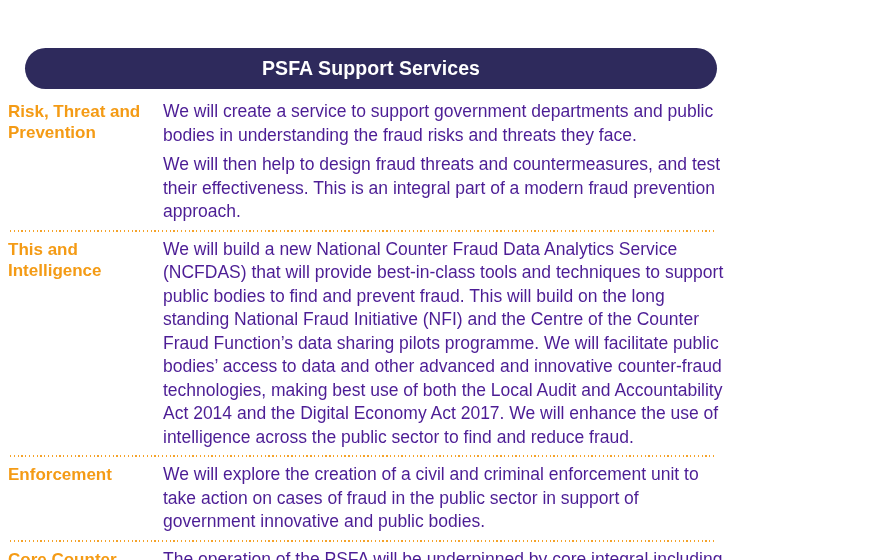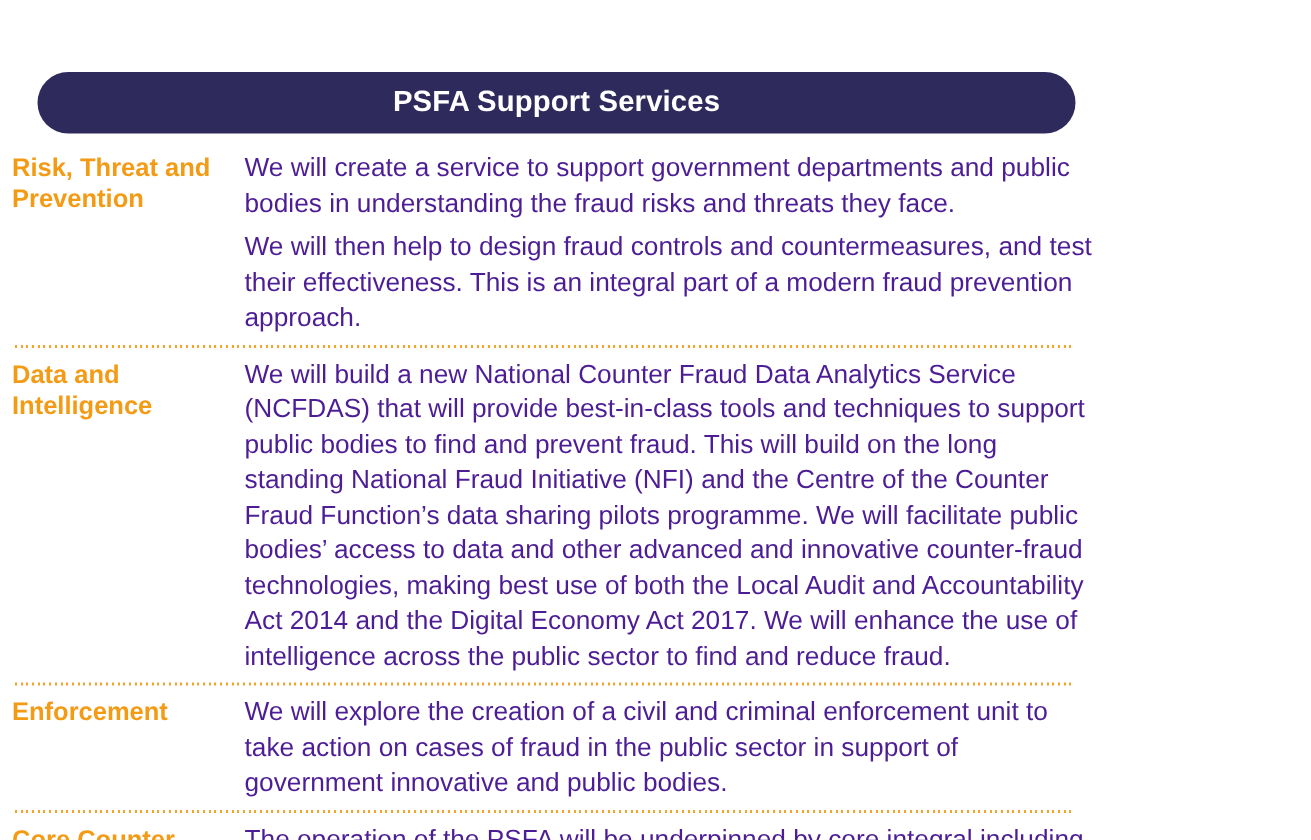--- a/index.html
+++ b/index.html
@@ -73,28 +73,28 @@
 <div class="page">
 
   <div class="banner">
     <span class="title">PSFA Support Services</span>
   </div>
 
   <div class="row first">
     <div class="row-label">Risk, Threat and Prevention</div>
     <div class="row-body">
       <p>We will create a service to support government departments and public bodies in understanding the fraud risks and threats they face.</p>
-      <p>We will then help to design fraud controls and countermeasures, and test their effectiveness. This is an integral part of a modern fraud prevention approach.</p>
+      <p>We will then help to design fraud threats and countermeasures, and test their effectiveness. This is an integral part of a modern fraud prevention approach.</p>
     </div>
   </div>
 
   <div class="sep"></div>
 
   <div class="row">
-    <div class="row-label">Data and Intelligence</div>
+    <div class="row-label">This and Intelligence</div>
     <div class="row-body">
       <p>We will build a new National Counter Fraud Data Analytics Service (NCFDAS) that will provide best-in-class tools and techniques to support public bodies to find and prevent fraud. This will build on the long standing National Fraud Initiative (NFI) and the Centre of the Counter Fraud Function’s data sharing pilots programme. We will facilitate public bodies’ access to data and other advanced and innovative counter-fraud technologies, making best use of both the Local Audit and Accountability Act 2014 and the Digital Economy Act 2017. We will enhance the use of intelligence across the public sector to find and reduce fraud.</p>
     </div>
   </div>
 
   <div class="sep"></div>
 
   <div class="row">
     <div class="row-label">Enforcement</div>
     <div class="row-body">

